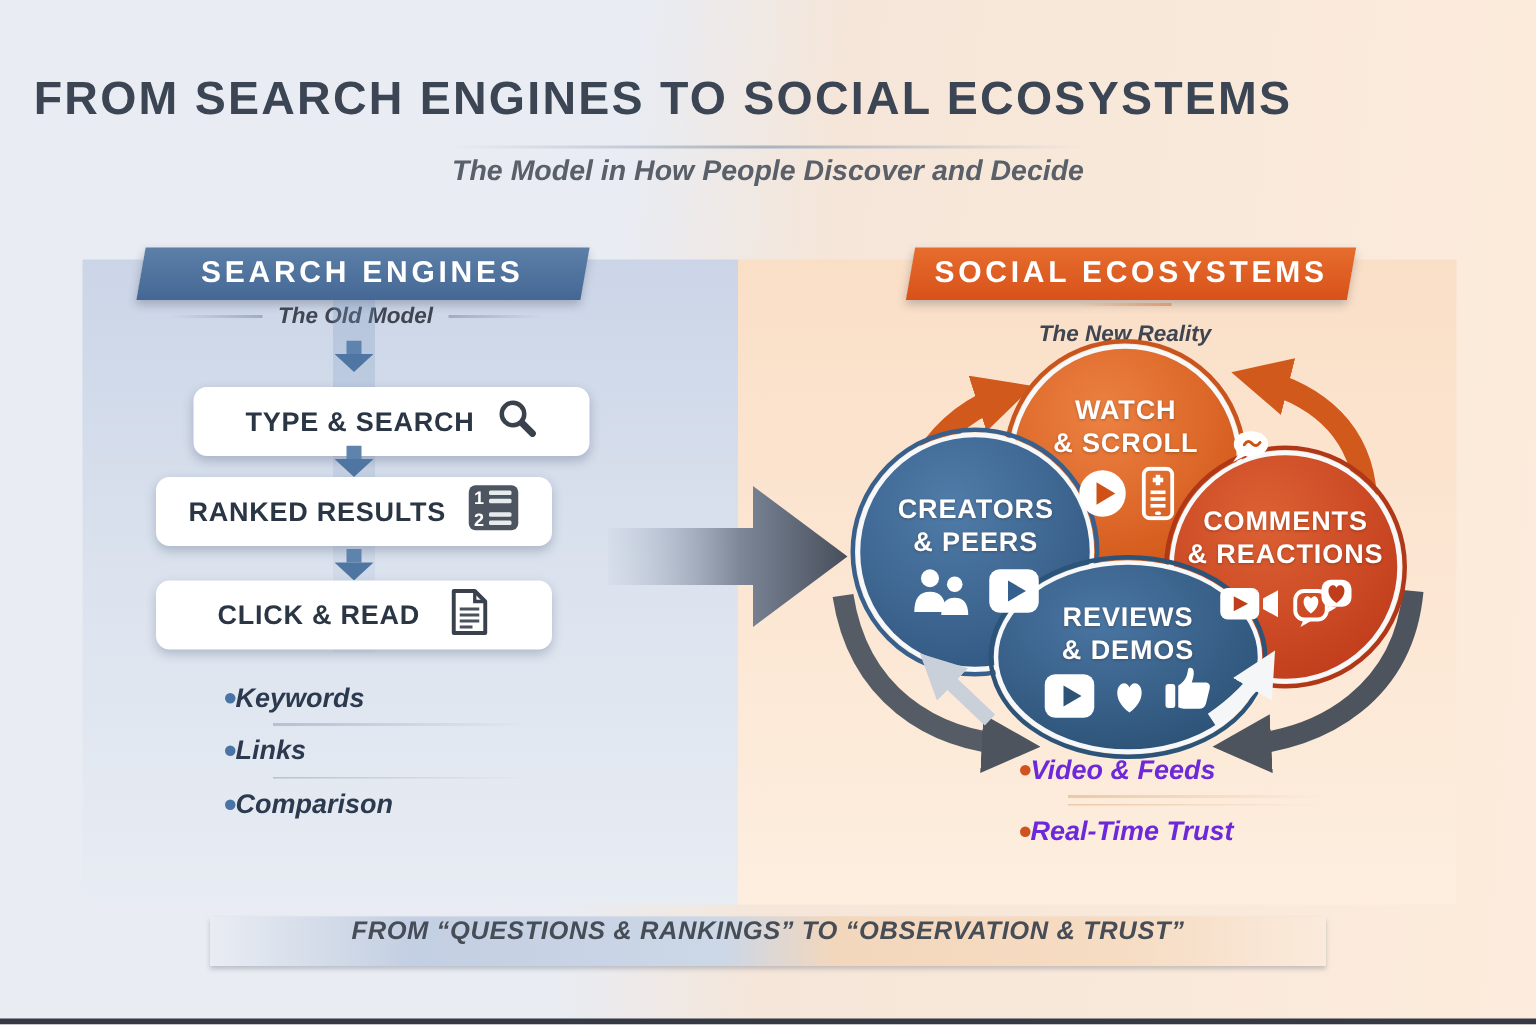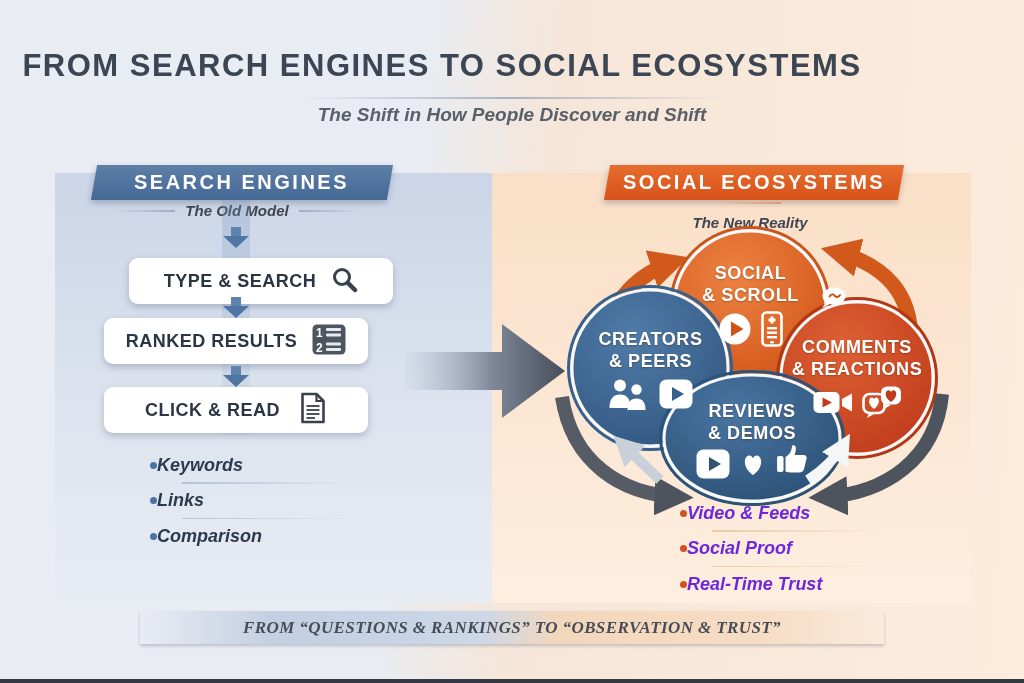--- a/index.html
+++ b/index.html
@@ -59,36 +59,36 @@
   .bullets-right .divider{background:linear-gradient(to right,#ecc9a6,rgba(236,201,166,0));}
   .bullets-left{left:150px;top:452px;}
   .bullets-right{left:680px;top:500px;}
   
   .node{text-align:center;color:#fff;}
   .node-line{font-size:18px;font-weight:800;letter-spacing:0.6px;line-height:22px;
              text-shadow:0 1px 2px rgba(60,30,10,0.35);}
   .node-icons{display:flex;align-items:center;justify-content:center;gap:9px;margin-top:5px;}
   .bubble-wrap{position:absolute;right:-24px;top:24px;}
   
-  .footer-band{left:140px;top:611px;width:744px;height:33px;display:flex;align-items:center;
+  .footer-band{left:140px;top:611px;width:744px;height:33px;display:flex;align-items:flex-start;
       justify-content:center;box-shadow:0 2px 3px rgba(100,110,130,0.35);
-      background:linear-gradient(to right,rgba(180,195,218,0),#c3cfe2 18%,#ccd7e7 46%,#f3d7bc 56%,#f6dcc3 82%,rgba(246,220,195,0));font-family:Liberation Serif, serif;}
+      background:linear-gradient(to right,rgba(180,195,218,0),#c3cfe2 18%,#ccd7e7 46%,#f3d7bc 56%,#f6dcc3 82%,rgba(246,220,195,0));}
   .footer-band span{font-size:17px;font-style:italic;font-weight:800;color:#474d57;letter-spacing:0.4px;}
   .bottom-strip{left:0;bottom:0;width:1024px;height:4px;background:#343944;}
   svg text{font-family:"Liberation Sans","DejaVu Sans",sans-serif;}
 </style>
 </head>
 <body>
 
 <div class="abs panel-left"></div>
 <div class="abs panel-right"></div>
 
 <div class="abs title">FROM SEARCH ENGINES TO SOCIAL ECOSYSTEMS</div>
 <div class="abs title-rule"></div>
-<div class="abs subtitle">The Shift in How People Discover and Shift</div>
+<div class="abs subtitle">The Model in How People Discover and Decide</div>
 
 <div class="abs banner banner-left">
   <span>SEARCH ENGINES</span>
 </div>
 <div class="abs tagline tagline-left">
   <div class="tl-line l"></div>
   <span>The Old Model</span>
   <div class="tl-line r"></div>
 </div>
 
@@ -244,21 +244,21 @@
     </g>
 
     <g fill="none">
       <path d="M 168,258 L 130,222" stroke="#c9d0d9" stroke-width="10" marker-end="url(#mLight)"></path>
       <path d="M 316,258 C 331,248 345,234 352,222" stroke="#f4f6f8" stroke-width="10" marker-end="url(#mWhite)"></path>
     </g>
   </svg>
 </div>
 
 <div class="abs node" style="left:678px;top:262px;width:145px;">
-  <div class="node-line">SOCIAL</div>
+  <div class="node-line">WATCH</div>
   <div class="node-line">&amp; SCROLL</div>
   <div class="node-icons">
     <span>
       <svg width="34" height="34" viewBox="0 0 34 34">
           <circle cx="17" cy="17" r="15.5" fill="#fff"></circle>
           <path d="M13 9.5 L25.5 17 L13 24.5 Z" fill="#cf5115"></path>
         </svg>
     </span>
     <span>
       <svg width="22" height="36" viewBox="0 0 22 36">
@@ -349,24 +349,20 @@
     </span>
   </div>
 </div>
 
 <div class="abs bullets bullets-right">
   <div class="bullet-row">
     <span class="dot"></span>
     <span class="bullet-txt">Video &amp; Feeds</span>
   </div>
   <div class="divider"></div>
-  <div class="bullet-row">
-    <span class="dot"></span>
-    <span class="bullet-txt">Social Proof</span>
-  </div>
   <div class="divider"></div>
   <div class="bullet-row">
     <span class="dot"></span>
     <span class="bullet-txt">Real-Time Trust</span>
   </div>
 </div>
 
 <div class="abs footer-band">
   <span>FROM “QUESTIONS &amp; RANKINGS” TO “OBSERVATION &amp; TRUST”</span>
 </div>

